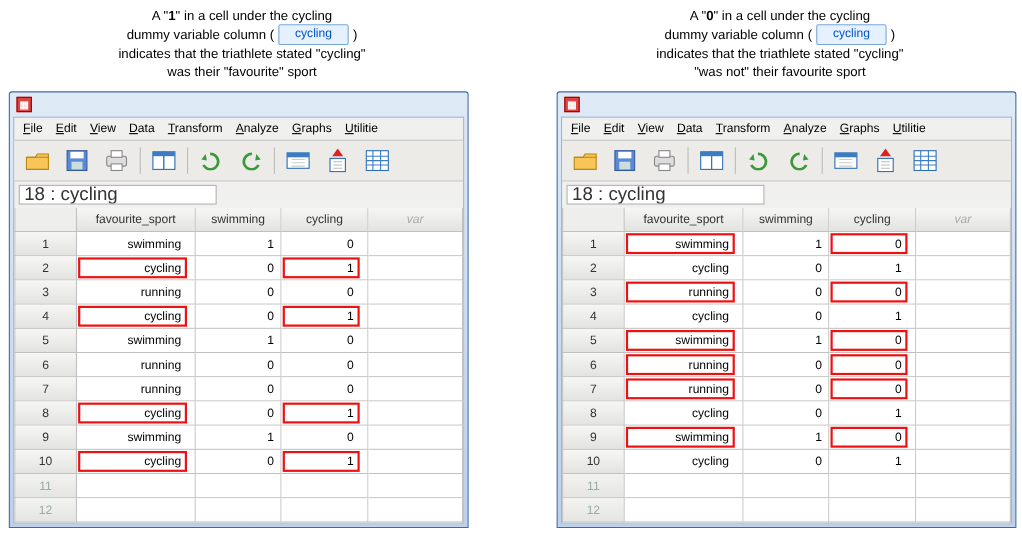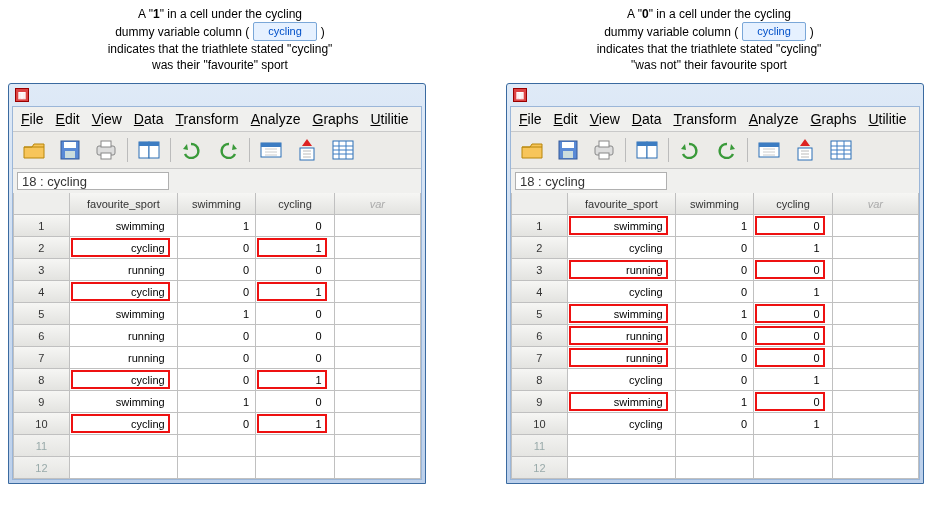--- a/index.html
+++ b/index.html
@@ -8,27 +8,27 @@
   .captions { display: flex; justify-content: space-between; padding: 0 30px 10px; }
   .cap { width: 380px; text-align: center; font-weight: 700; font-size: 12px; line-height: 1.35; }
   .cap .normal { font-weight: 400; }
   .chip { display: inline-block; background: #e6f1ff; border: 1px solid #7aa7d8; color: #0050c8; padding: 1px 14px; border-radius: 2px; font-weight: 400; font-size: 11px; vertical-align: 1px; margin: 0 4px; }
   .row2 { display: flex; gap: 80px; padding-left: 8px; }
   .app { width: 418px; }
   .window { border: 1px solid #3a6aa0; background: linear-gradient(#dfeaf7,#bcd0eb); border-top-left-radius: 3px; border-top-right-radius: 3px; overflow: hidden; }
   .titlebar { height: 22px; padding: 3px 6px; display: flex; align-items: center; }
   .titlebar .spssicon { width: 14px; height: 14px; background: #d44; border: 1px solid #900; display:flex;align-items:center;justify-content:center;color:#fff;font-size:9px;font-weight:bold; }
   .inner { background: #f0f0ee; border: 1px solid #9bb6d8; margin: 0 3px 3px 3px; }
-  .menu { display:flex; gap: 12px; padding: 4px 8px; font-size: 14px; color: #000; }
+  .menu { display:flex; gap: 12px; padding: 4px 8px; font-size: 11px; color: #000; }
   .menu span u { text-decoration: underline; }
   .toolbar { display:flex; gap: 6px; padding: 4px 6px; align-items:center; border-top:1px solid #c9c9c9; border-bottom:1px solid #c9c9c9; background:#ecebe8; }
   .tbtn { width: 30px; height: 28px; border: 1px solid rgba(0,0,0,0); display:flex; align-items:center; justify-content:center; }
   .sep { width:1px; height:24px; background:#bbb; }
   .statusbox { padding: 3px 4px; }
-  .statusbox input { width: 152px; height: 18px; font-size:13px; border:1px solid #b0b0b0; background:#fff; padding: 1px 4px; color:#333; }
+  .statusbox input { width: 180px; height: 18px; font-size:17px; border:1px solid #b0b0b0; background:#fff; padding: 1px 4px; color:#333; }
   .grid { background:#fff; }
   .ghead, .grow { display:flex; }
   .ghead .cell, .grow .cell { border-right:1px solid #c0c0c0; border-bottom:1px solid #c0c0c0; height: 22px; display:flex; align-items:center; }
   .cell.rowhead { width: 58px; justify-content:center; background: linear-gradient(#f6f6f4,#e3e3e0); border-left:1px solid #c0c0c0; color:#333; }
   .cell.colhead { justify-content:center; background: linear-gradient(#f6f6f4,#e3e3e0); font-weight:400; color:#333; }
   .cell.corner { width: 58px; background: #eeeeec; border-left:1px solid #c0c0c0; }
   .cell.data { justify-content:flex-end; padding-right:6px; background:#fff; }
   .cell.var { color:#aaa; }
   .cfavorite { width: 110px; }
   .cswim { width: 80px; }

